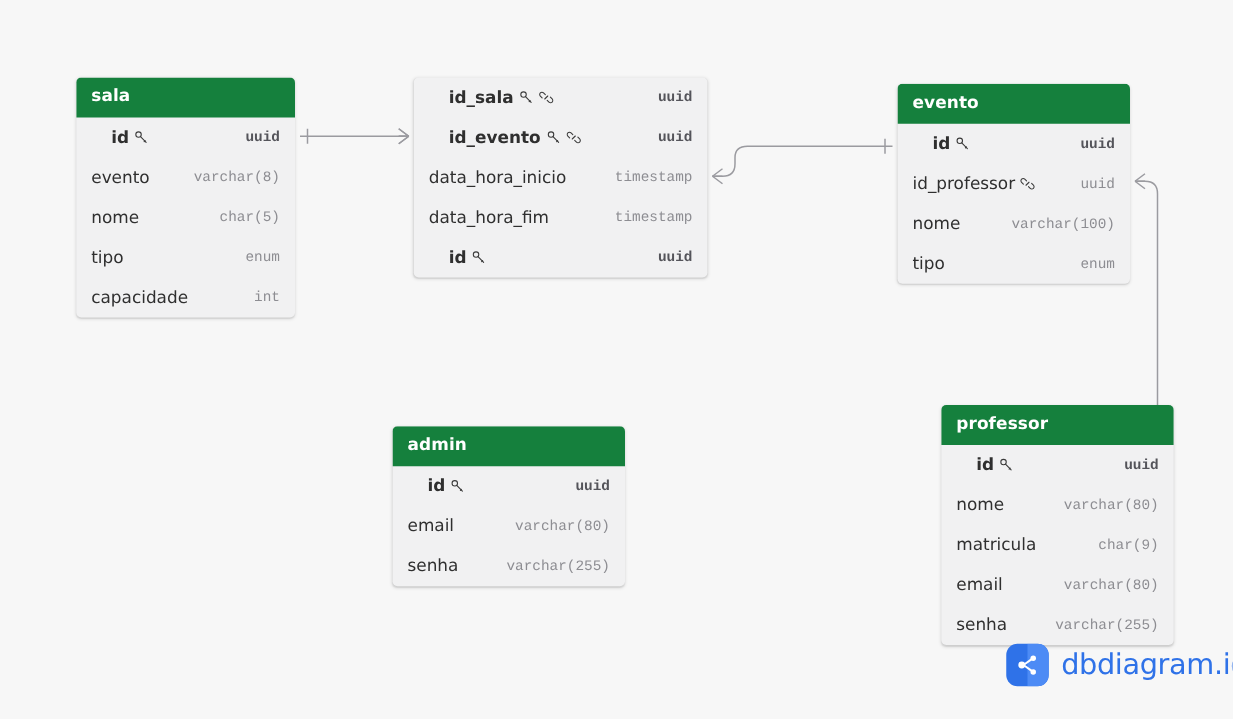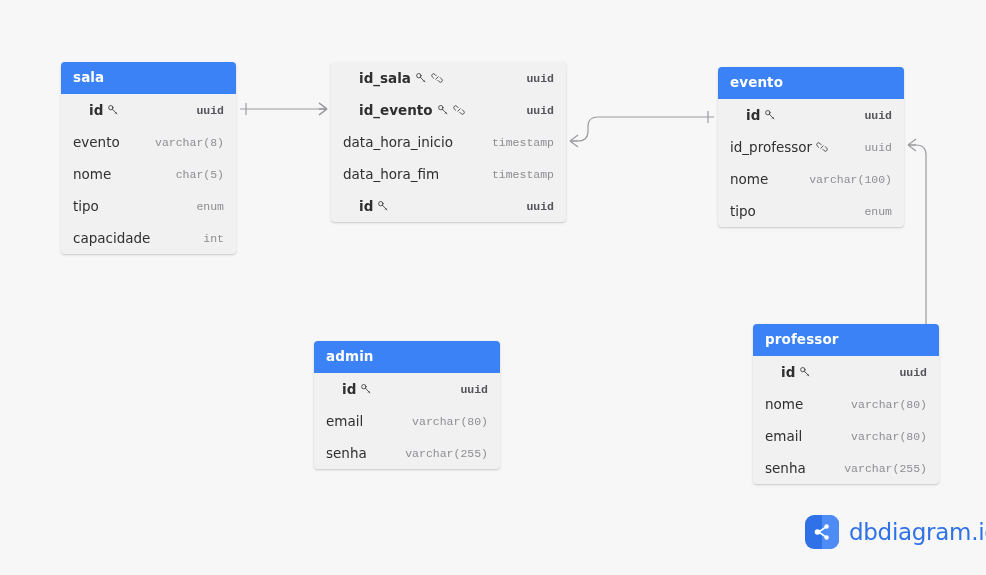--- a/index.html
+++ b/index.html
@@ -20,21 +20,21 @@
 
   
   .table{
     position:absolute;
     background:#f1f1f2;
     border-radius:4px;
     box-shadow:0 1px 3px rgba(0,0,0,.13), 0 1px 1px rgba(0,0,0,.07);
     overflow:hidden;
   }
   .thead{
-    background:#3b82f6;
+    background:#15803d;
     color:#ffffff;
     font-size:13.5px;
     font-weight:bold;
     padding:8px 12px 9px 12px;
     letter-spacing:.1px;
     line-height:15px;
   }
   .row{
     display:flex;
     align-items:center;
@@ -301,20 +301,26 @@
               </svg>
             </span>
           </span>
           <span class="ftype">uuid</span>
         </div>
         <div class="row">
           <span class="fname">
             <span>nome</span>
           </span>
           <span class="ftype">varchar(80)</span>
+        </div>
+        <div class="row">
+          <span class="fname">
+            <span>matricula</span>
+          </span>
+          <span class="ftype">char(9)</span>
         </div>
         <div class="row">
           <span class="fname">
             <span>email</span>
           </span>
           <span class="ftype">varchar(80)</span>
         </div>
         <div class="row">
           <span class="fname">
             <span>senha</span>

